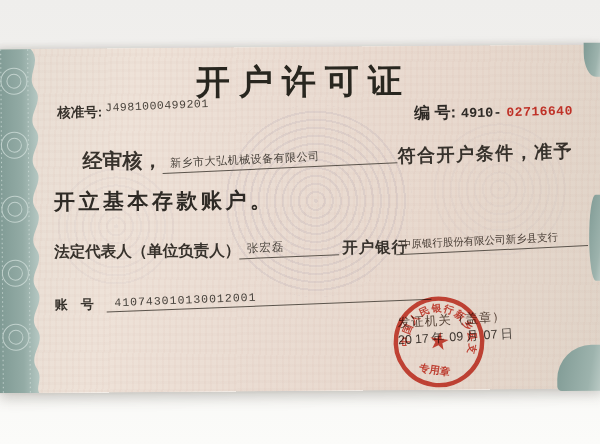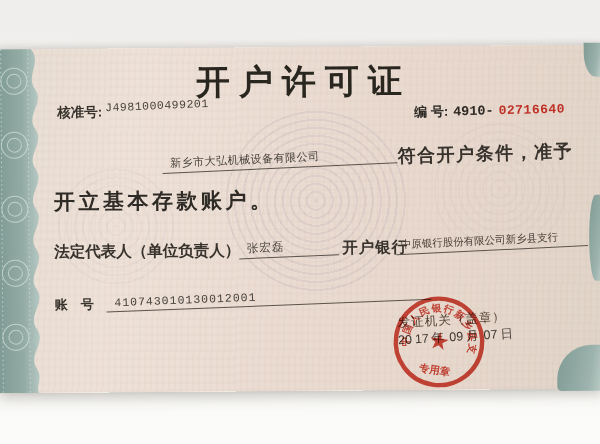--- a/index.html
+++ b/index.html
@@ -32,21 +32,21 @@
   .title{position:absolute;top:12px;left:0;right:0;text-align:center;
     font-family:"Liberation Serif","DejaVu Serif",serif;
     font-size:34px;font-weight:bold;color:#28261f;letter-spacing:9px;text-indent:9px;}
   .lab{position:absolute;font-weight:bold;color:#37322c;}
   .approval-label{left:60px;top:55px;font-size:13.5px;}
   .approval-value{position:absolute;left:108px;top:51px;font-size:11.5px;
     font-family:"Liberation Mono","DejaVu Sans Mono",monospace;color:#4a443d;
     letter-spacing:.5px;transform:rotate(-2deg);}
   .serial{position:absolute;left:417px;top:56px;display:flex;align-items:baseline;gap:5px;
     transform:rotate(-1deg);}
-  .serial-label{font-size:13px;font-weight:bold;color:#2e2a26;}
+  .serial-label{font-size:16px;font-weight:bold;color:#2e2a26;}
   .serial-prefix{font-size:13.5px;font-family:"Liberation Mono","DejaVu Sans Mono",monospace;color:#2e2a26;font-weight:bold;}
   .serial-number{font-size:13px;font-family:"Liberation Mono","DejaVu Sans Mono",monospace;
     color:#bf3127;font-weight:bold;letter-spacing:.5px;}
   .review-prefix{left:85px;top:99px;font-size:20px;}
   .field{position:absolute;border-bottom:1.6px solid #5b544c;display:flex;align-items:flex-end;
     transform-origin:left bottom;}
   .company-field{left:165px;top:100px;width:235px;height:25px;transform:rotate(-2.2deg);}
   .company-field span{font-size:11px;color:#453f38;padding:0 0 2px 8px;letter-spacing:.5px;}
   .review-suffix{left:400px;top:96px;font-size:18px;letter-spacing:1.5px;transform:rotate(-1.2deg);}
   .open-line{left:56px;top:139px;font-size:21px;letter-spacing:3.5px;color:#2e2a25;}
@@ -115,20 +115,21 @@
 
   <div class="lab approval-label">核准号:</div>
   <div class="approval-value">J4981000499201</div>
 
   <div class="serial">
     <span class="serial-label">编 号:</span>
     <span class="serial-prefix">4910-</span>
     <span class="serial-number">02716640</span>
   </div>
 
+  <div class="lab review-prefix">经审核，</div>
   <div class="field company-field">
     <span>新乡市大弘机械设备有限公司</span>
   </div>
   <div class="lab review-suffix">符合开户条件，准予</div>
 
   <div class="lab open-line">开立基本存款账户。</div>
 
   <div class="lab rep-label">法定代表人（单位负责人）</div>
   <div class="field name-field">
     <span>张宏磊</span>

